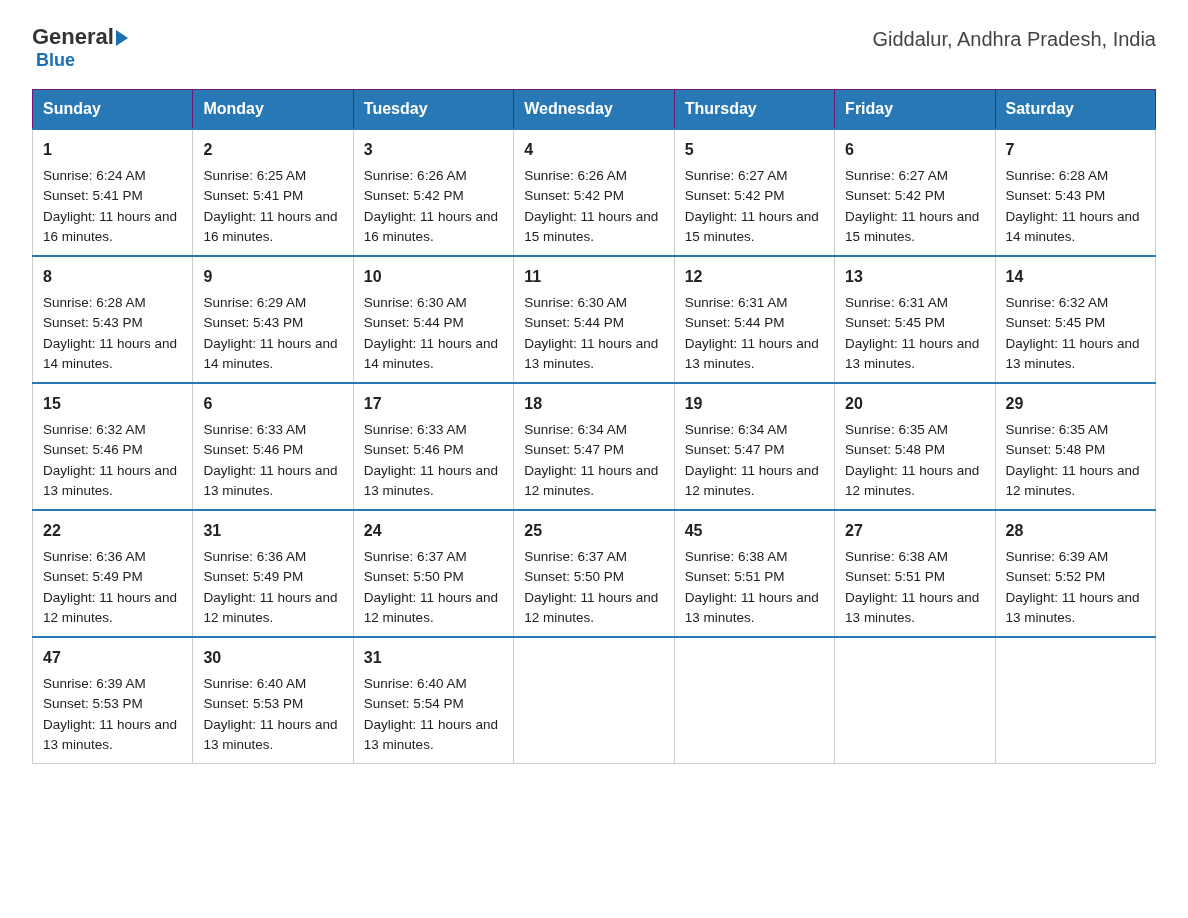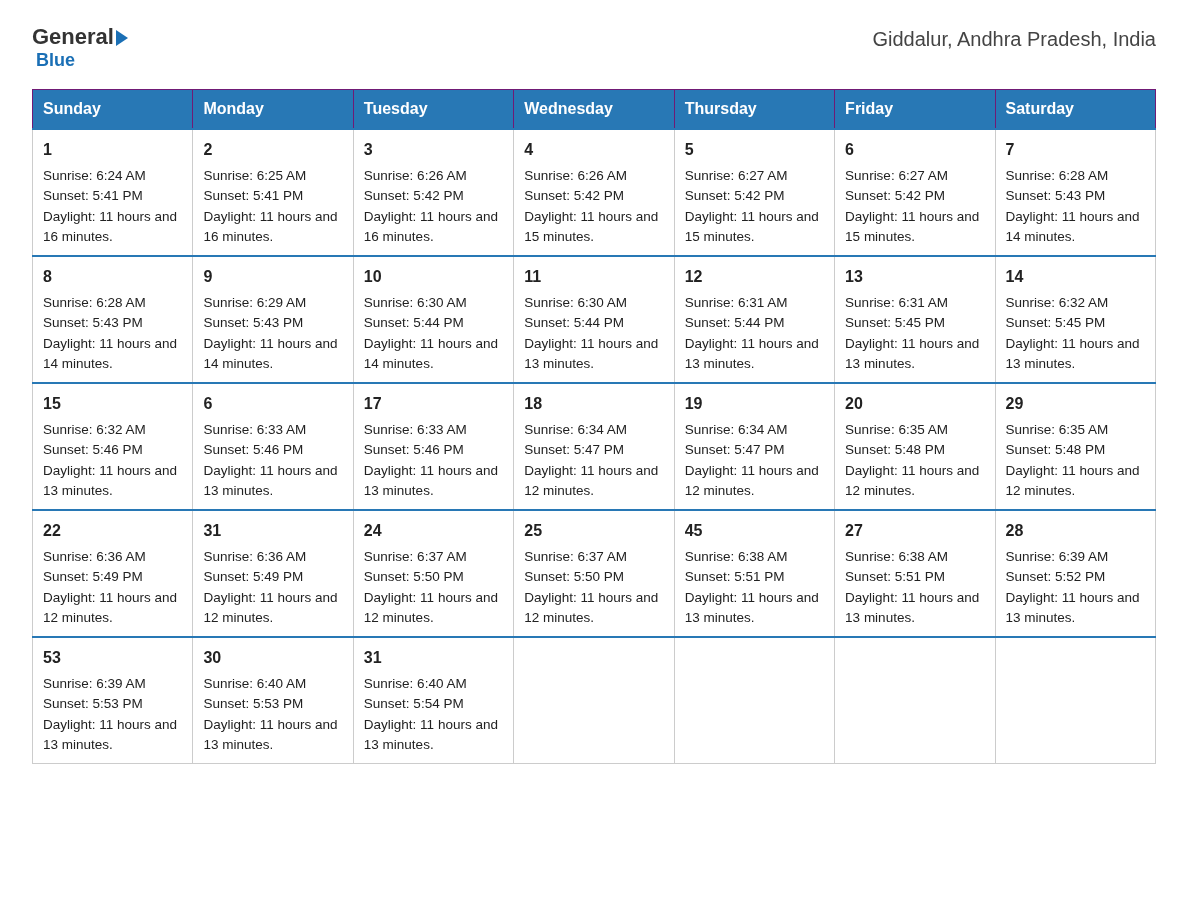--- a/index.html
+++ b/index.html
@@ -154,21 +154,21 @@
       <tr>
         <td><span class="day-num">22</span><span>Sunrise: 6:36 AM</span><br><span>Sunset: 5:49 PM</span><br><span>Daylight: 11 hours and 12 minutes.</span></td>
         <td><span class="day-num">31</span><span>Sunrise: 6:36 AM</span><br><span>Sunset: 5:49 PM</span><br><span>Daylight: 11 hours and 12 minutes.</span></td>
         <td><span class="day-num">24</span><span>Sunrise: 6:37 AM</span><br><span>Sunset: 5:50 PM</span><br><span>Daylight: 11 hours and 12 minutes.</span></td>
         <td><span class="day-num">25</span><span>Sunrise: 6:37 AM</span><br><span>Sunset: 5:50 PM</span><br><span>Daylight: 11 hours and 12 minutes.</span></td>
         <td><span class="day-num">45</span><span>Sunrise: 6:38 AM</span><br><span>Sunset: 5:51 PM</span><br><span>Daylight: 11 hours and 13 minutes.</span></td>
         <td><span class="day-num">27</span><span>Sunrise: 6:38 AM</span><br><span>Sunset: 5:51 PM</span><br><span>Daylight: 11 hours and 13 minutes.</span></td>
         <td><span class="day-num">28</span><span>Sunrise: 6:39 AM</span><br><span>Sunset: 5:52 PM</span><br><span>Daylight: 11 hours and 13 minutes.</span></td>
       </tr>
       <tr>
-        <td><span class="day-num">53</span><span>Sunrise: 6:39 AM</span><br><span>Sunset: 5:53 PM</span><br><span>Daylight: 11 hours and 13 minutes.</span></td>
+        <td><span class="day-num">47</span><span>Sunrise: 6:39 AM</span><br><span>Sunset: 5:53 PM</span><br><span>Daylight: 11 hours and 13 minutes.</span></td>
         <td><span class="day-num">30</span><span>Sunrise: 6:40 AM</span><br><span>Sunset: 5:53 PM</span><br><span>Daylight: 11 hours and 13 minutes.</span></td>
         <td><span class="day-num">31</span><span>Sunrise: 6:40 AM</span><br><span>Sunset: 5:54 PM</span><br><span>Daylight: 11 hours and 13 minutes.</span></td>
         <td class="empty-cell"></td>
         <td class="empty-cell"></td>
         <td class="empty-cell"></td>
         <td class="empty-cell"></td>
       </tr>
     </tbody>
 </table>
 

